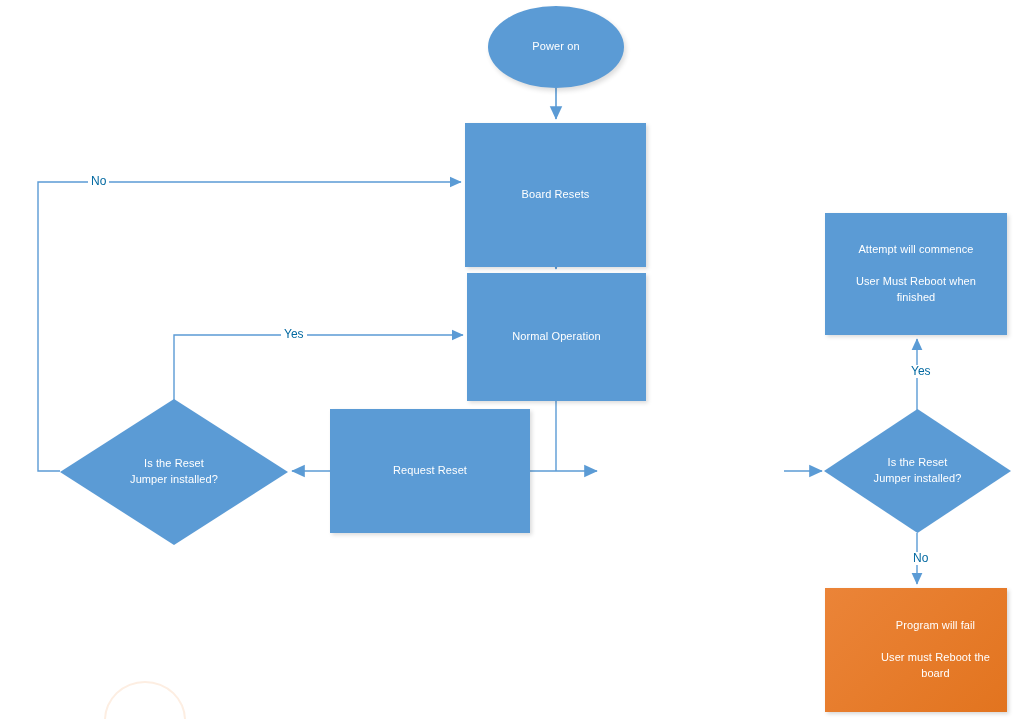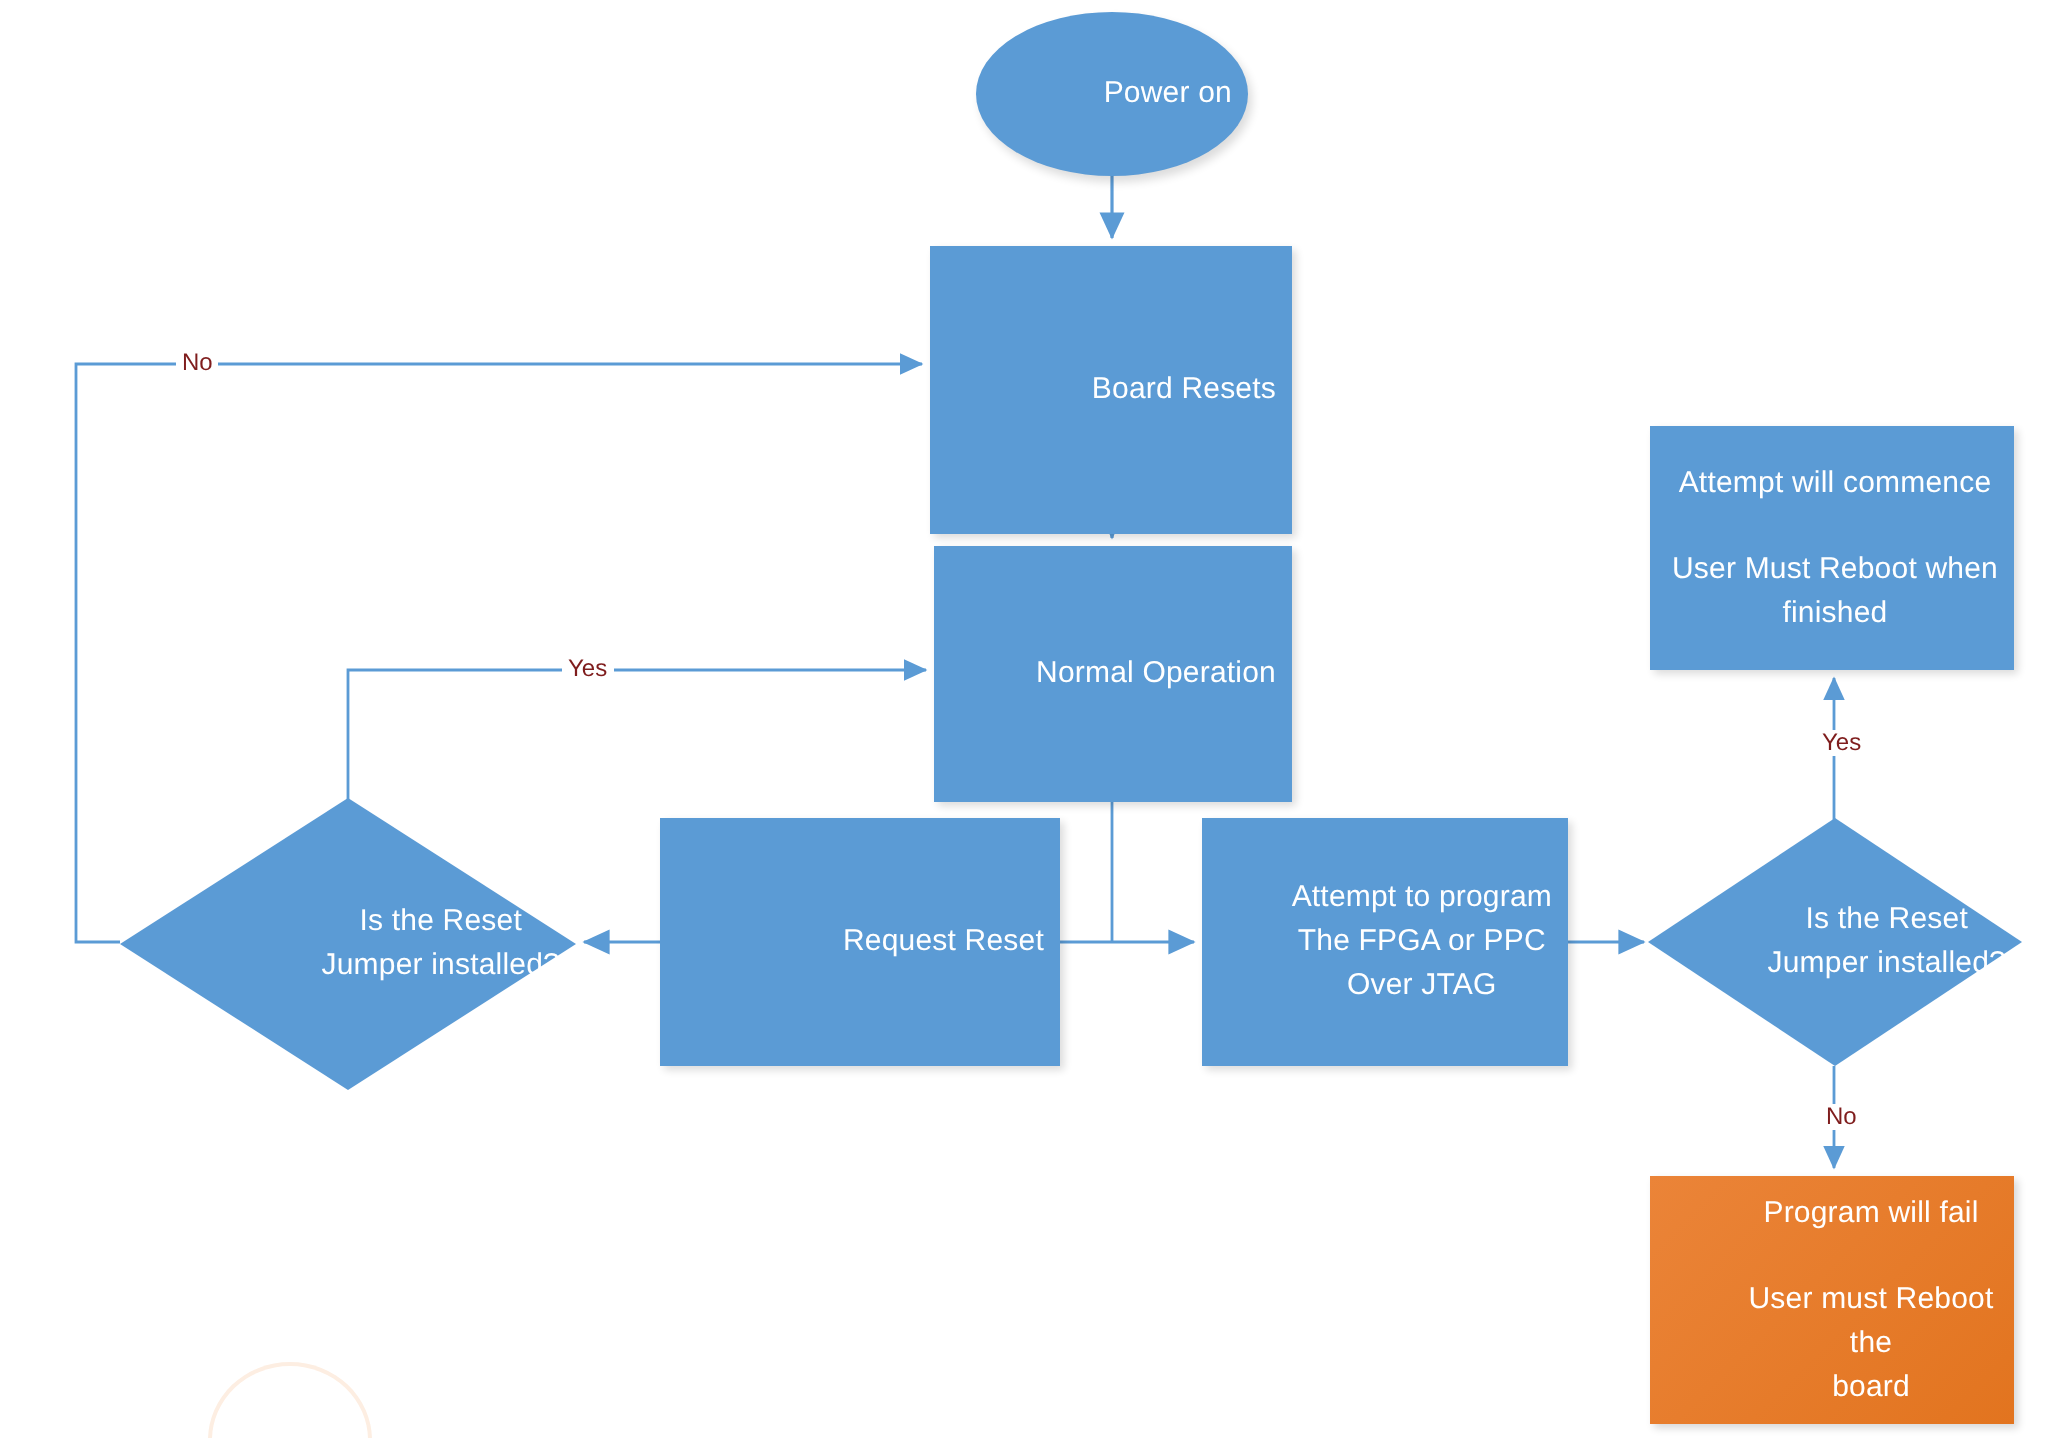--- a/index.html
+++ b/index.html
@@ -22,24 +22,24 @@
     position: absolute;
     left: 0; top: 0;
     width: 1036px;
     height: 719px;
   }
   .node {
     position: absolute;
     box-sizing: border-box;
     display: flex;
     align-items: center;
-    justify-content: flex-end;
+    justify-content: center;
     text-align: center;
     color: #ffffff;
-    font-size: 15px;
+    font-size: 11px;
     line-height: 1.45;
     letter-spacing: 0.1px;
     -webkit-font-smoothing: antialiased;
   }
   .node .txt {
     position: relative;
     z-index: 2;
     padding: 0 8px;
     white-space: pre-line;
   }
@@ -67,21 +67,21 @@
     left: 0; top: 0;
     width: 100%;
     height: 100%;
     background: #5B9BD5;
     clip-path: polygon(50% 0%, 100% 50%, 50% 100%, 0% 50%);
     z-index: 1;
     filter: drop-shadow(2px 3px 3px rgba(0,0,0,0.16));
   }
   .edge-label {
     position: absolute;
-    color: #7f1d1d;
+    color: #0369a1;
     font-size: 12px;
     background: #ffffff;
     padding: 0 3px;
     line-height: 13px;
     white-space: nowrap;
   }
   .ghost-arc {
     position: absolute;
     border: 2px solid #FDEEE2;
     border-bottom-color: transparent;
@@ -134,25 +134,20 @@
   </div>
 
   <div class="node rect" style="left:467px; top:273px; width:179px; height:128px;">
     <span class="txt">Normal Operation</span>
   </div>
 
   <div class="node rect" style="left:330px; top:409px; width:200px; height:124px;">
     <span class="txt">Request Reset</span>
   </div>
 
-  <div class="node rect" style="left:601px; top:409px; width:183px; height:124px;">
-    <span class="txt">Attempt to program
-The FPGA or PPC
-Over JTAG</span>
-  </div>
 
   <div class="node diamond" style="left:60px; top:399px; width:228px; height:146px;">
     <span class="dshape"></span>
     <span class="txt">Is the Reset
 Jumper installed?</span>
   </div>
 
   <div class="node diamond" style="left:824px; top:409px; width:187px; height:124px;">
     <span class="dshape"></span>
     <span class="txt">Is the Reset

